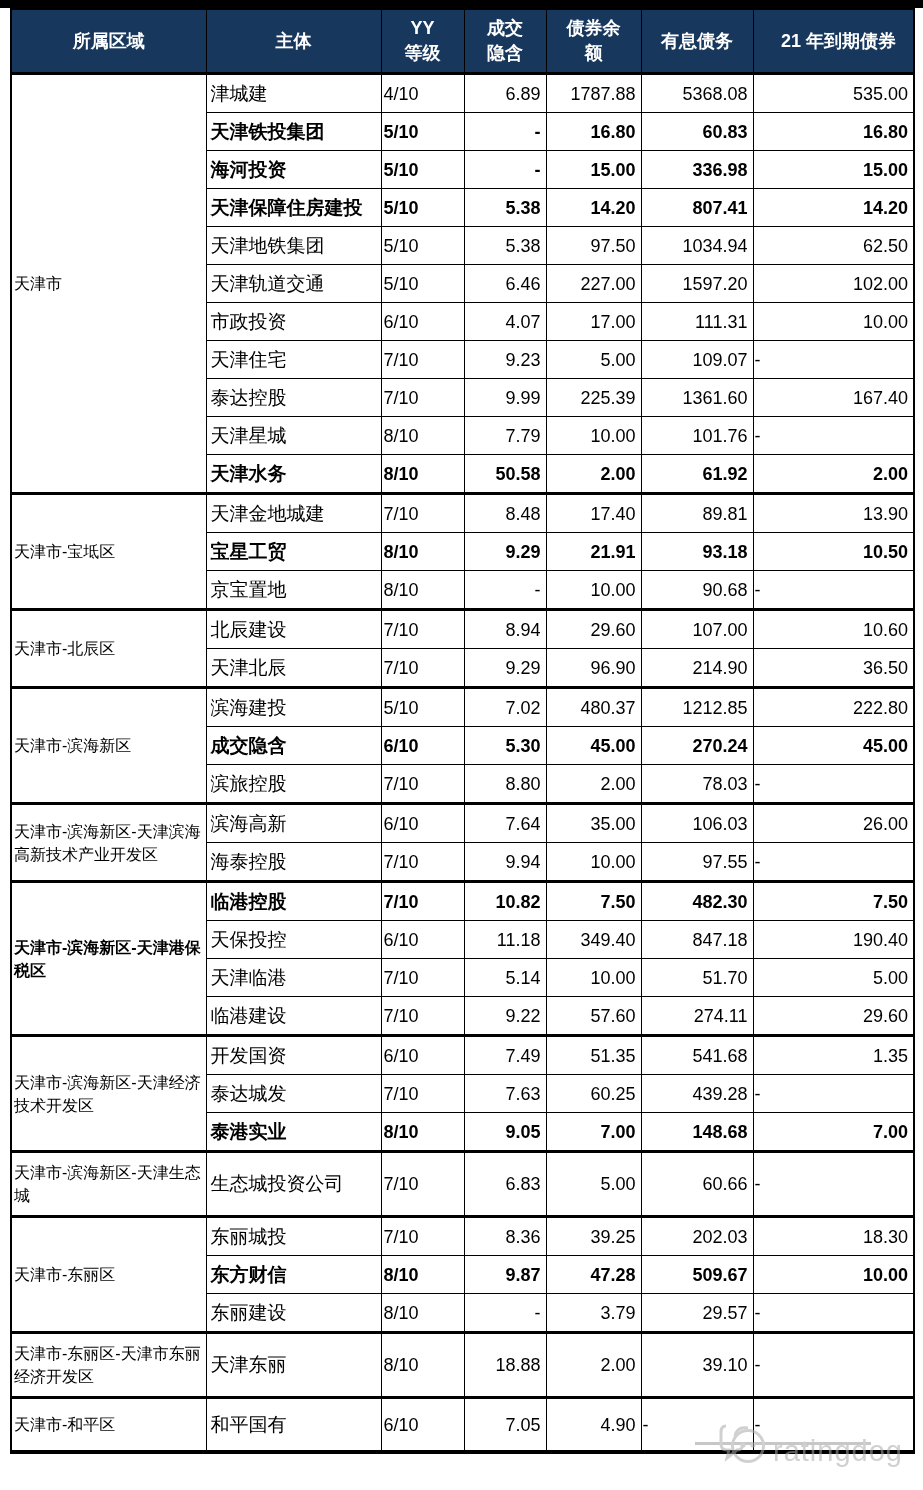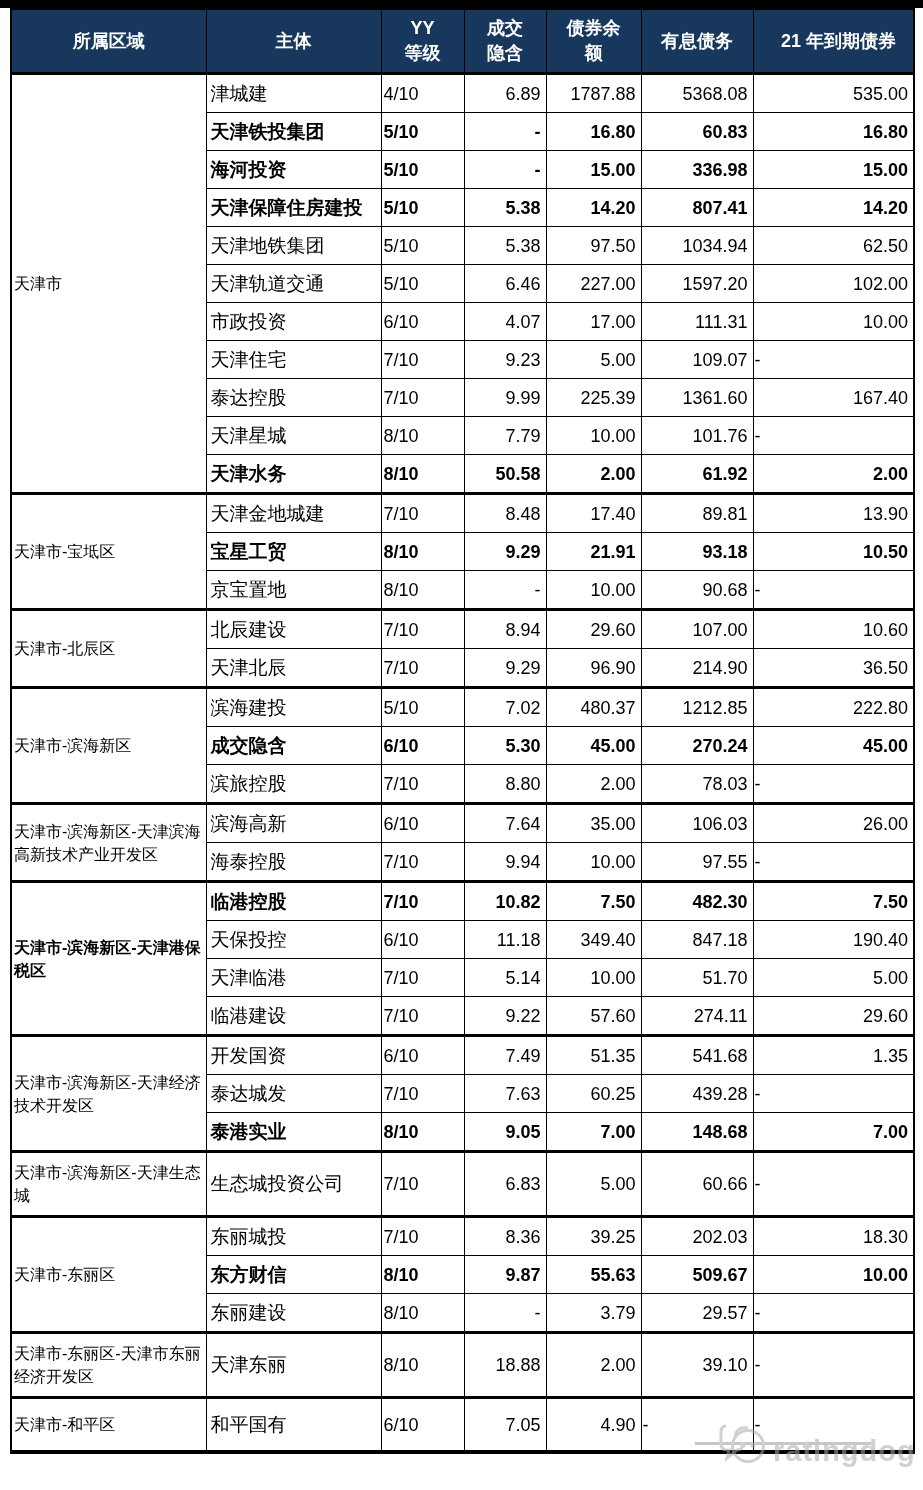--- a/index.html
+++ b/index.html
@@ -76,21 +76,21 @@
   .wm-line {
     position: absolute; left: 0; right: 4px; top: 34px;
     height: 2.5px; background: #9b9b9b;
   }
   .wm-row {
     position: absolute; left: 22px; top: 4px;
     display: flex; align-items: center;
   }
   .wm-icon { width: 54px; height: 58px; flex: 0 0 auto; }
   .wm-text {
-    font-size: 29px; font-weight: 700; color: #aaaaaa;
+    font-size: 29px; font-weight: 400; color: #aaaaaa;
     letter-spacing: 1px; margin-left: 2px; margin-top: 20px;
   }
 </style>
 </head>
 <body>
 
 <div class="page">
   <div class="top-bar"></div>
 
   <table class="data">
@@ -361,21 +361,21 @@
           <td class="yy">7/10</td>
           <td class="num">8.36</td>
           <td class="num">39.25</td>
           <td class="num">202.03</td>
           <td class="num">18.30</td>
         </tr>
         <tr class="b">
           <td class="entity">东方财信</td>
           <td class="yy">8/10</td>
           <td class="num">9.87</td>
-          <td class="num">55.63</td>
+          <td class="num">47.28</td>
           <td class="num">509.67</td>
           <td class="num">10.00</td>
         </tr>
         <tr>
           <td class="entity">东丽建设</td>
           <td class="yy">8/10</td>
           <td class="num">-</td>
           <td class="num">3.79</td>
           <td class="num">29.57</td>
           <td class="num dashL">-</td>

